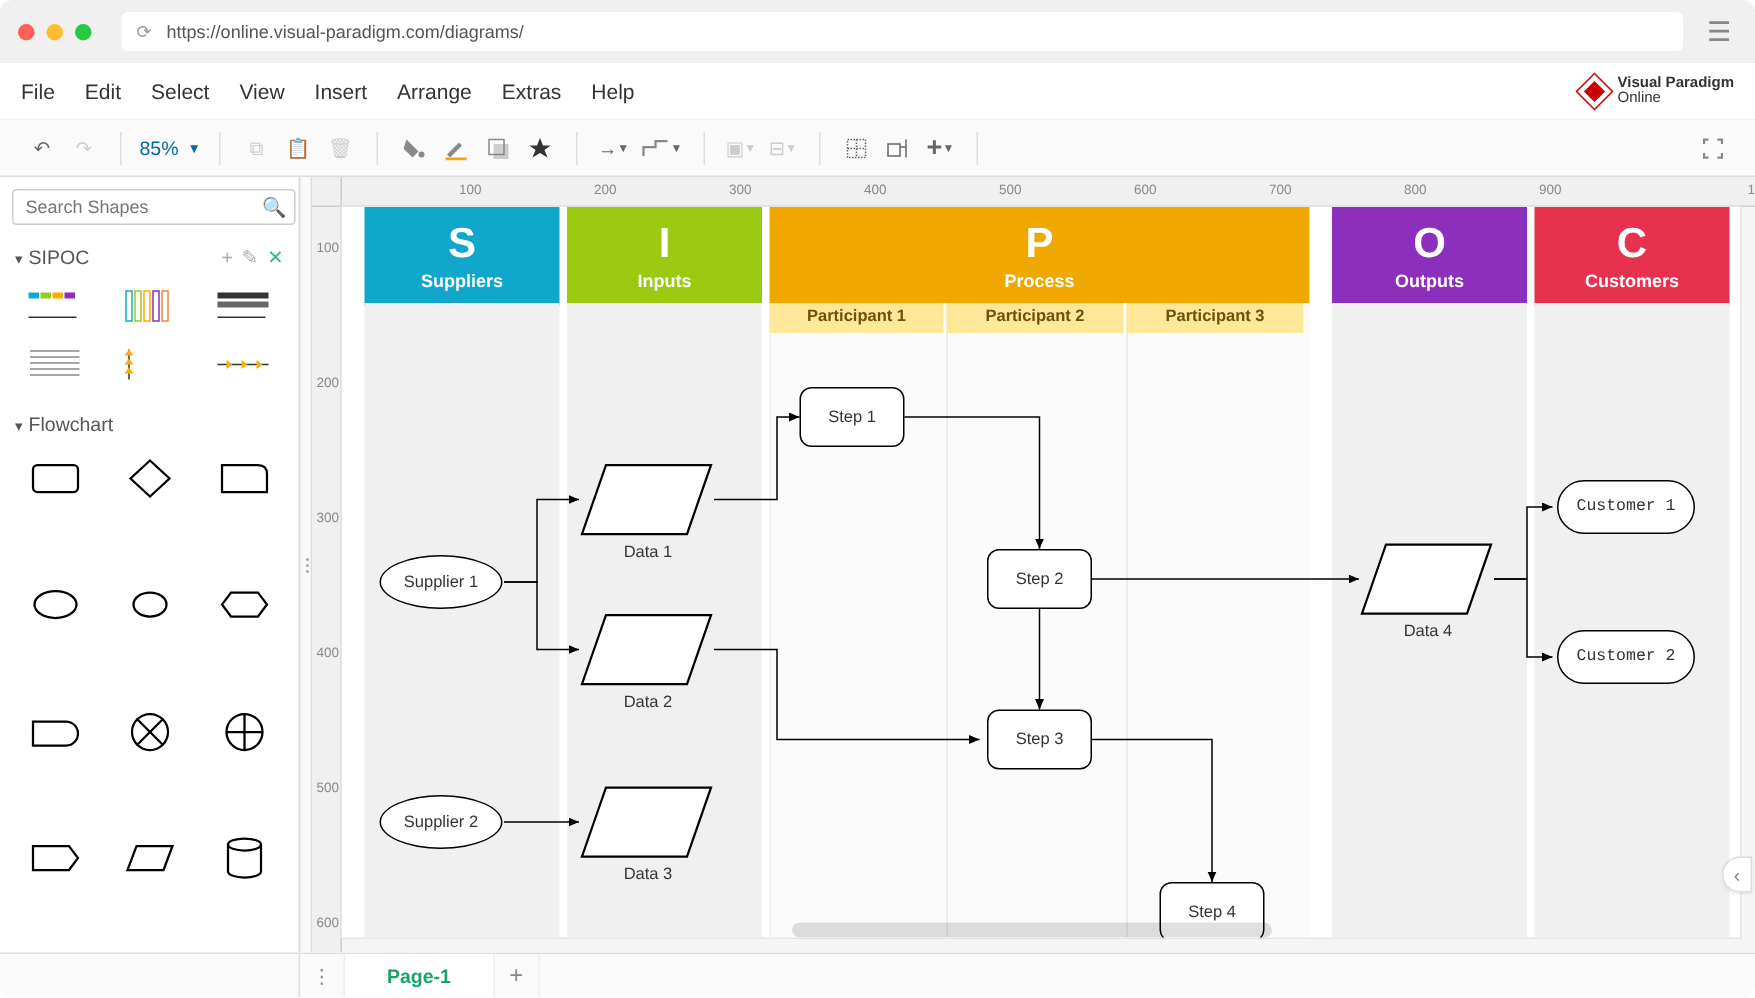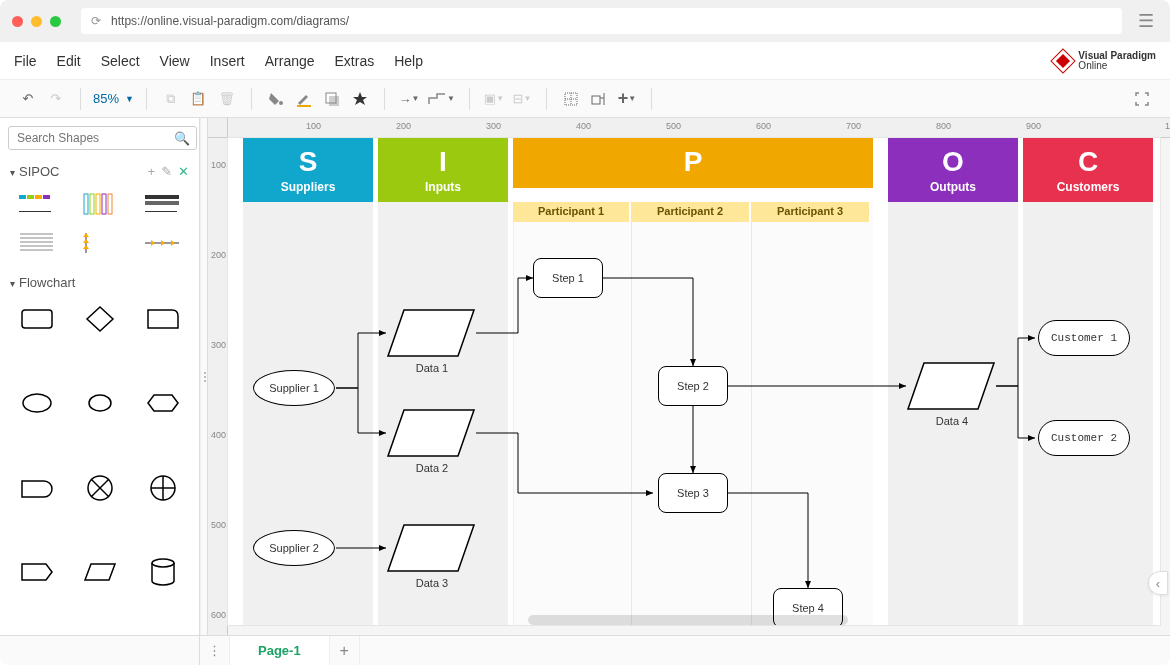--- a/index.html
+++ b/index.html
@@ -383,20 +383,21 @@
       <div class="sipoc-col" style="left:150px;width:130px;height:100%">
         <div class="col-head" style="background:#9ac90f">
             <div class="big">I</div>
             <div class="sub">Inputs</div>
           </div>
         <div class="col-body" style="background:#f0f0f0"></div>
       </div>
       <div class="sipoc-col" style="left:285px;width:360px;height:100%">
         <div class="col-head" style="background:#f0a800">
             <div class="big">P</div>
+            <div class="sub">Process</div>
           </div>
         <div class="col-body" style="background:#fbfbfb;border-left:1px solid #eee"></div>
       </div>
       <div class="sipoc-col" style="left:660px;width:130px;height:100%">
         <div class="col-head" style="background:#8b2fbc">
             <div class="big">O</div>
             <div class="sub">Outputs</div>
           </div>
         <div class="col-body" style="background:#f0f0f0"></div>
       </div>

